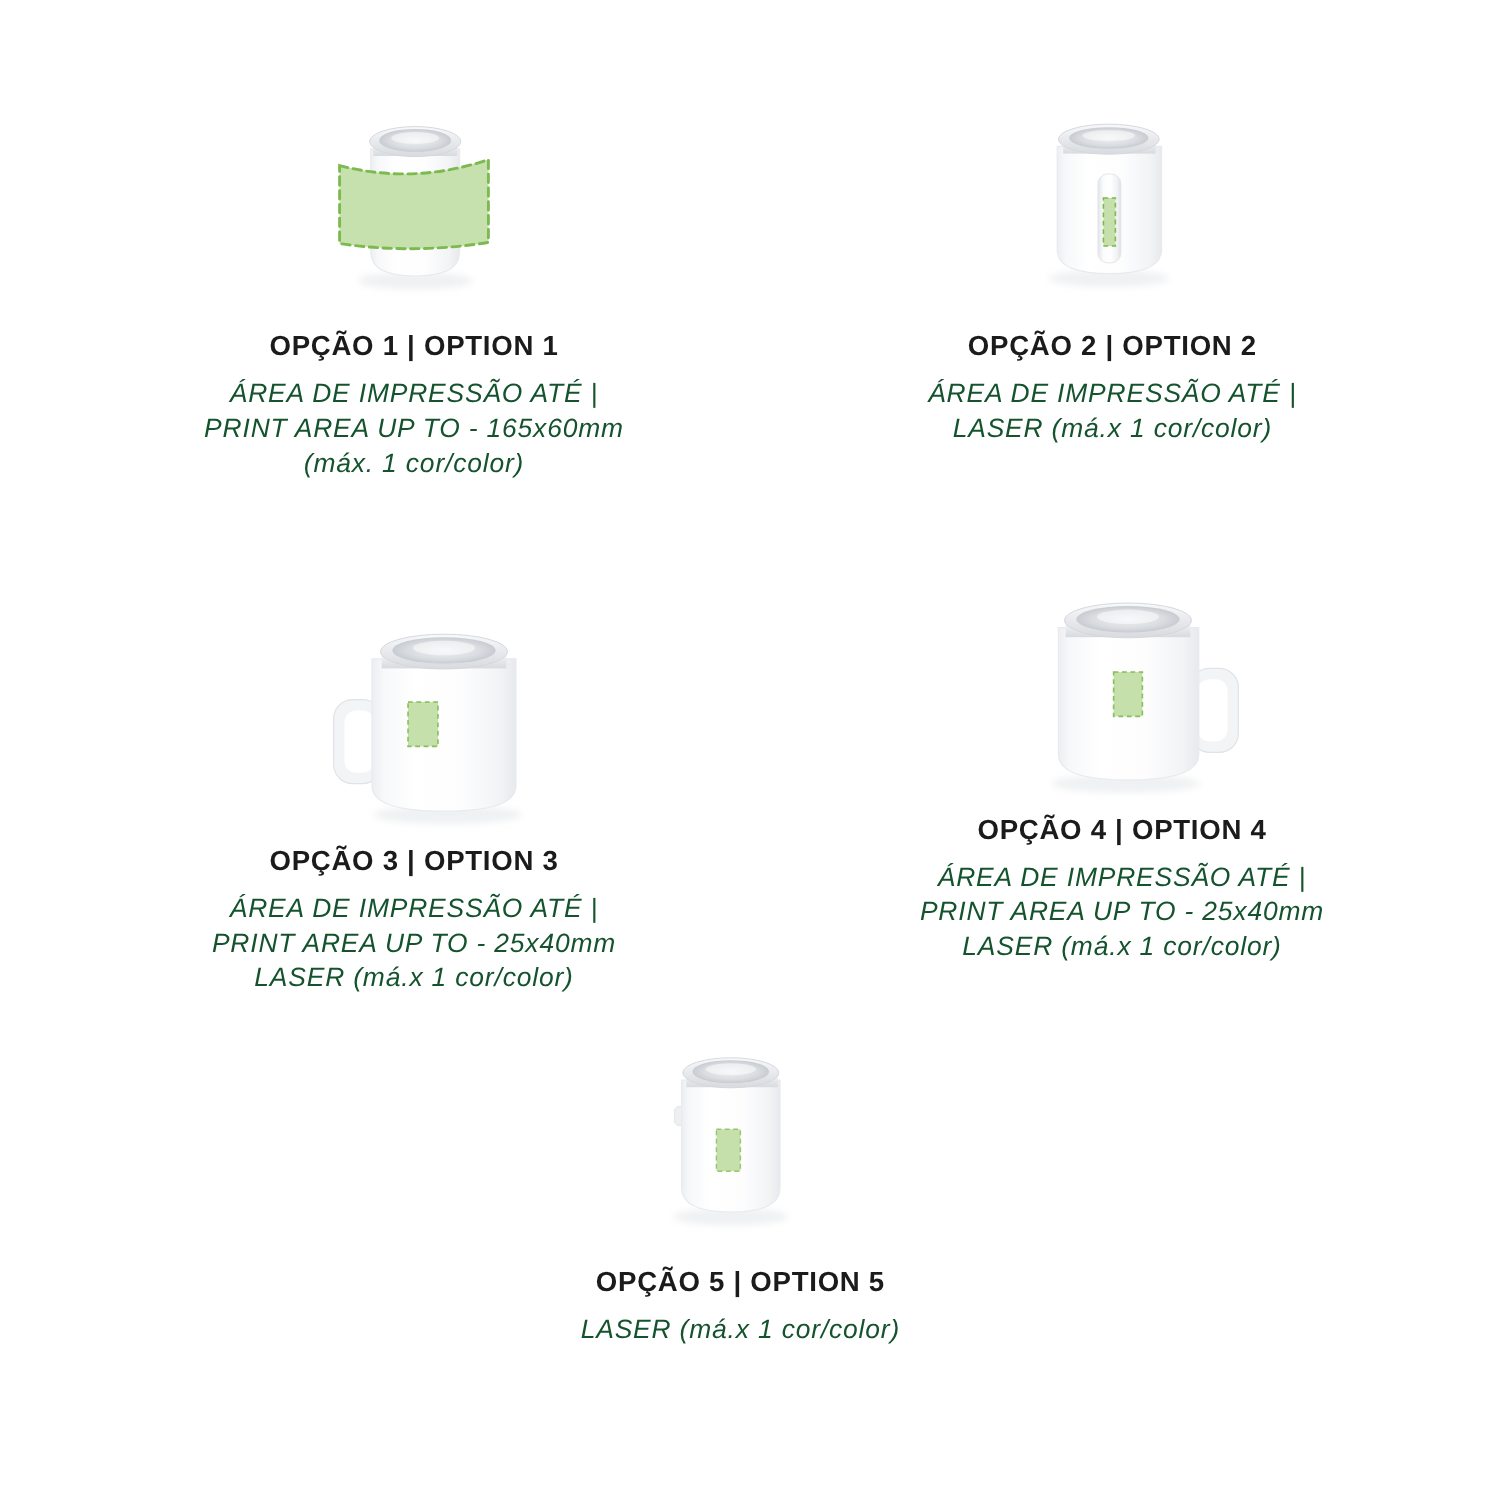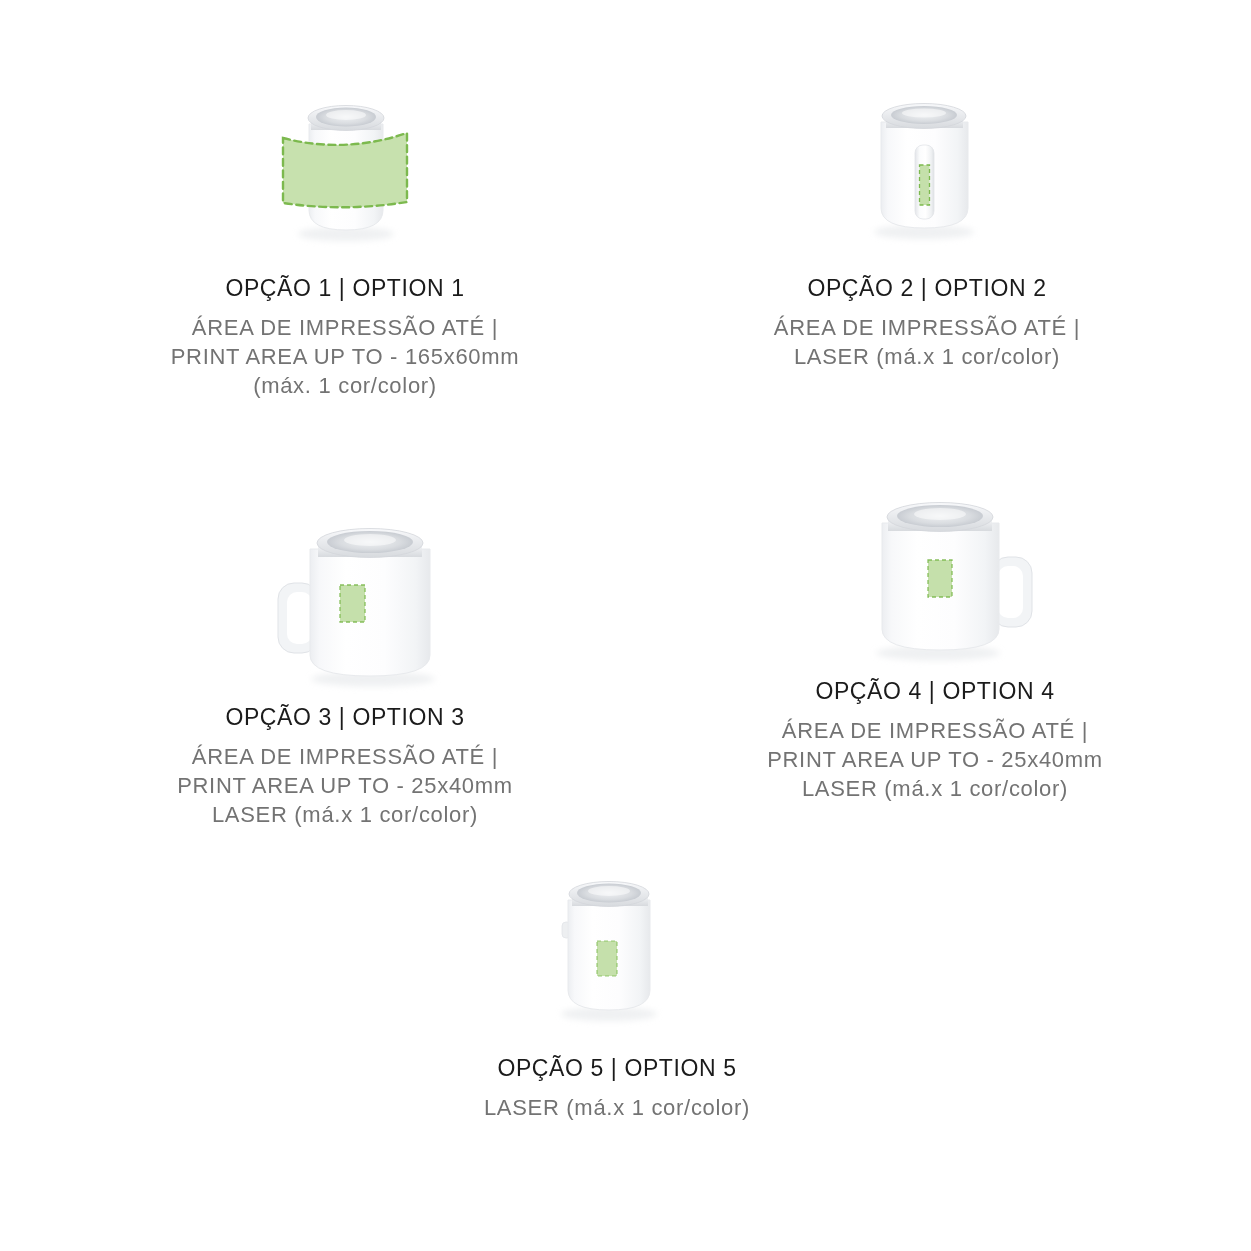--- a/index.html
+++ b/index.html
@@ -8,29 +8,30 @@
     background:#ffffff;
     font-family:"Liberation Sans", sans-serif;
     position:relative;
     overflow:hidden;
   }
   .option { position:absolute; text-align:center; }
   .mug-zone { position:relative; width:100%; height:184px; }
   .mug-zone svg { position:absolute; left:0; top:0; display:block; }
   .title {
     margin:0;
-    font-size:23px; line-height:29px; font-weight:400;
+    font-size:23px; line-height:29px; font-weight:700;
     letter-spacing:0.6px;
     color:#1b1b1b;
   }
   .desc {
     margin:10px 0 0 0;
     font-size:22px; line-height:29px; font-weight:400;
     letter-spacing:0.7px;
-    color:#737373;
+    color:#14532d;
+    font-style:italic;
   }
   .desc span { display:block; }
   #opt1 { left:130px; top:90px;  width:430px; }
   #opt2 { left:712px; top:90px;  width:430px; }
   #opt3 { left:130px; top:519px; width:430px; }
   #opt4 { left:720px; top:493px; width:430px; }
   #opt5 { left:267px; top:870px; width:700px;text-align:center; }
 </style>
 </head>
 <body>

